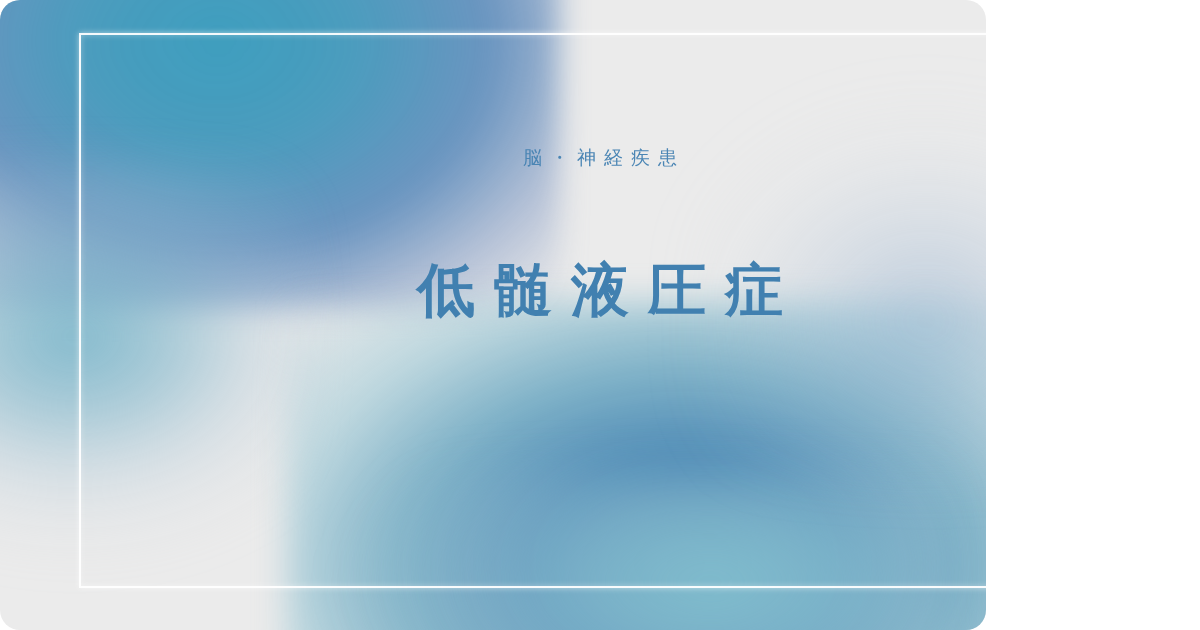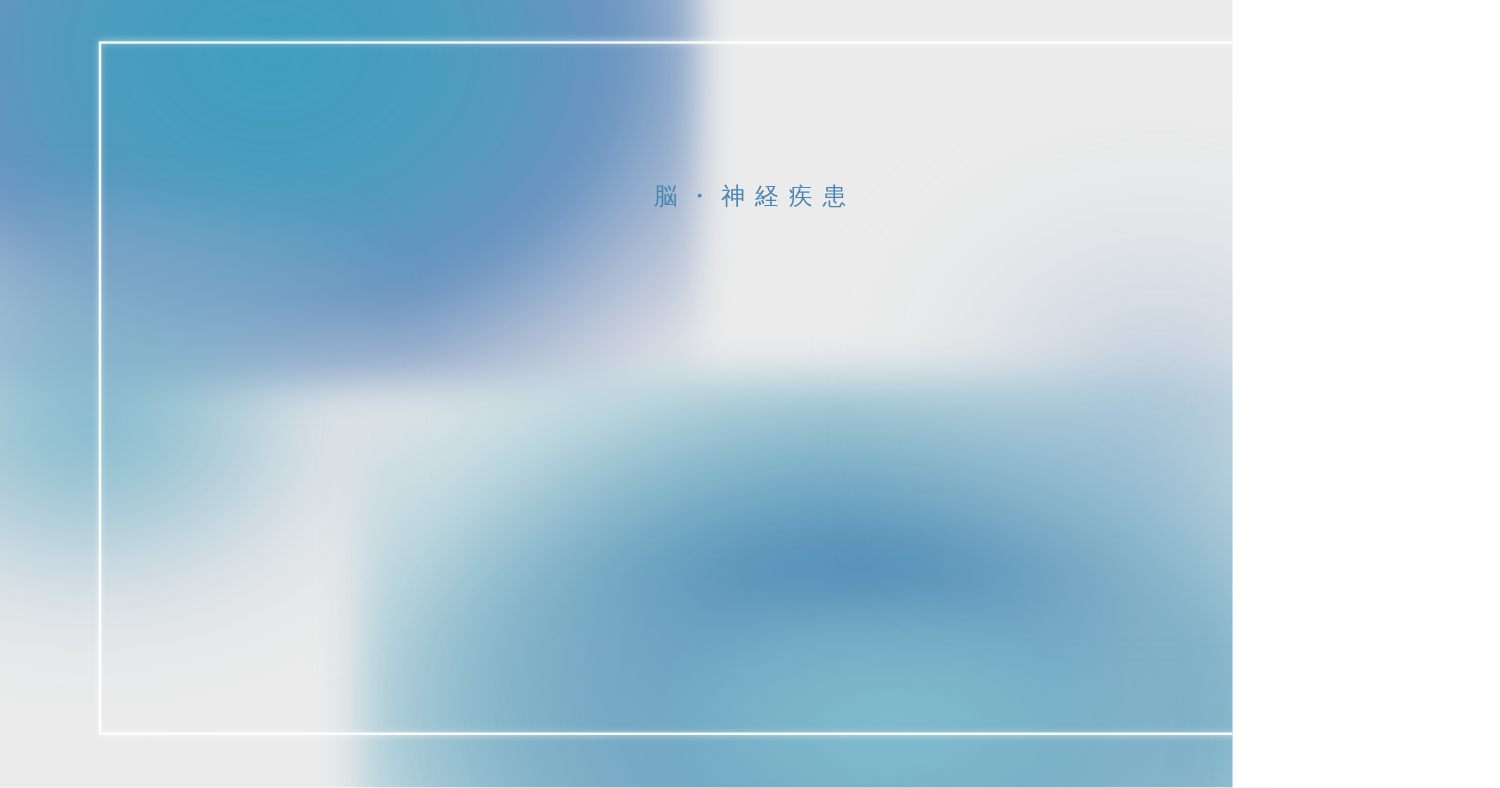--- a/index.html
+++ b/index.html
@@ -12,20 +12,21 @@
     overflow: hidden;
     font-family: "Liberation Sans", "DejaVu Sans", sans-serif;
   }
 
   #card {
     position: relative;
     width: 986px;
     height: 630px;
     background: #ebebeb;
     overflow: hidden;
+    border-radius: 20px;
   }
 
   
   .blob {
     position: absolute;
     pointer-events: none;
   }
 
   
   #blob-top-left {
@@ -185,17 +186,18 @@
   <div class="blob" id="blob-bottom-sweep"></div>
 
   <div class="blob" id="blob-right-veil"></div>
 
   <div id="frame"></div>
 
   <div id="content">
 
     <div id="category">脳・神経疾患</div>
 
+    <div id="main-title">低髄液圧症</div>
 
 
   </div>
 
 </div>
 
 </body></html>

